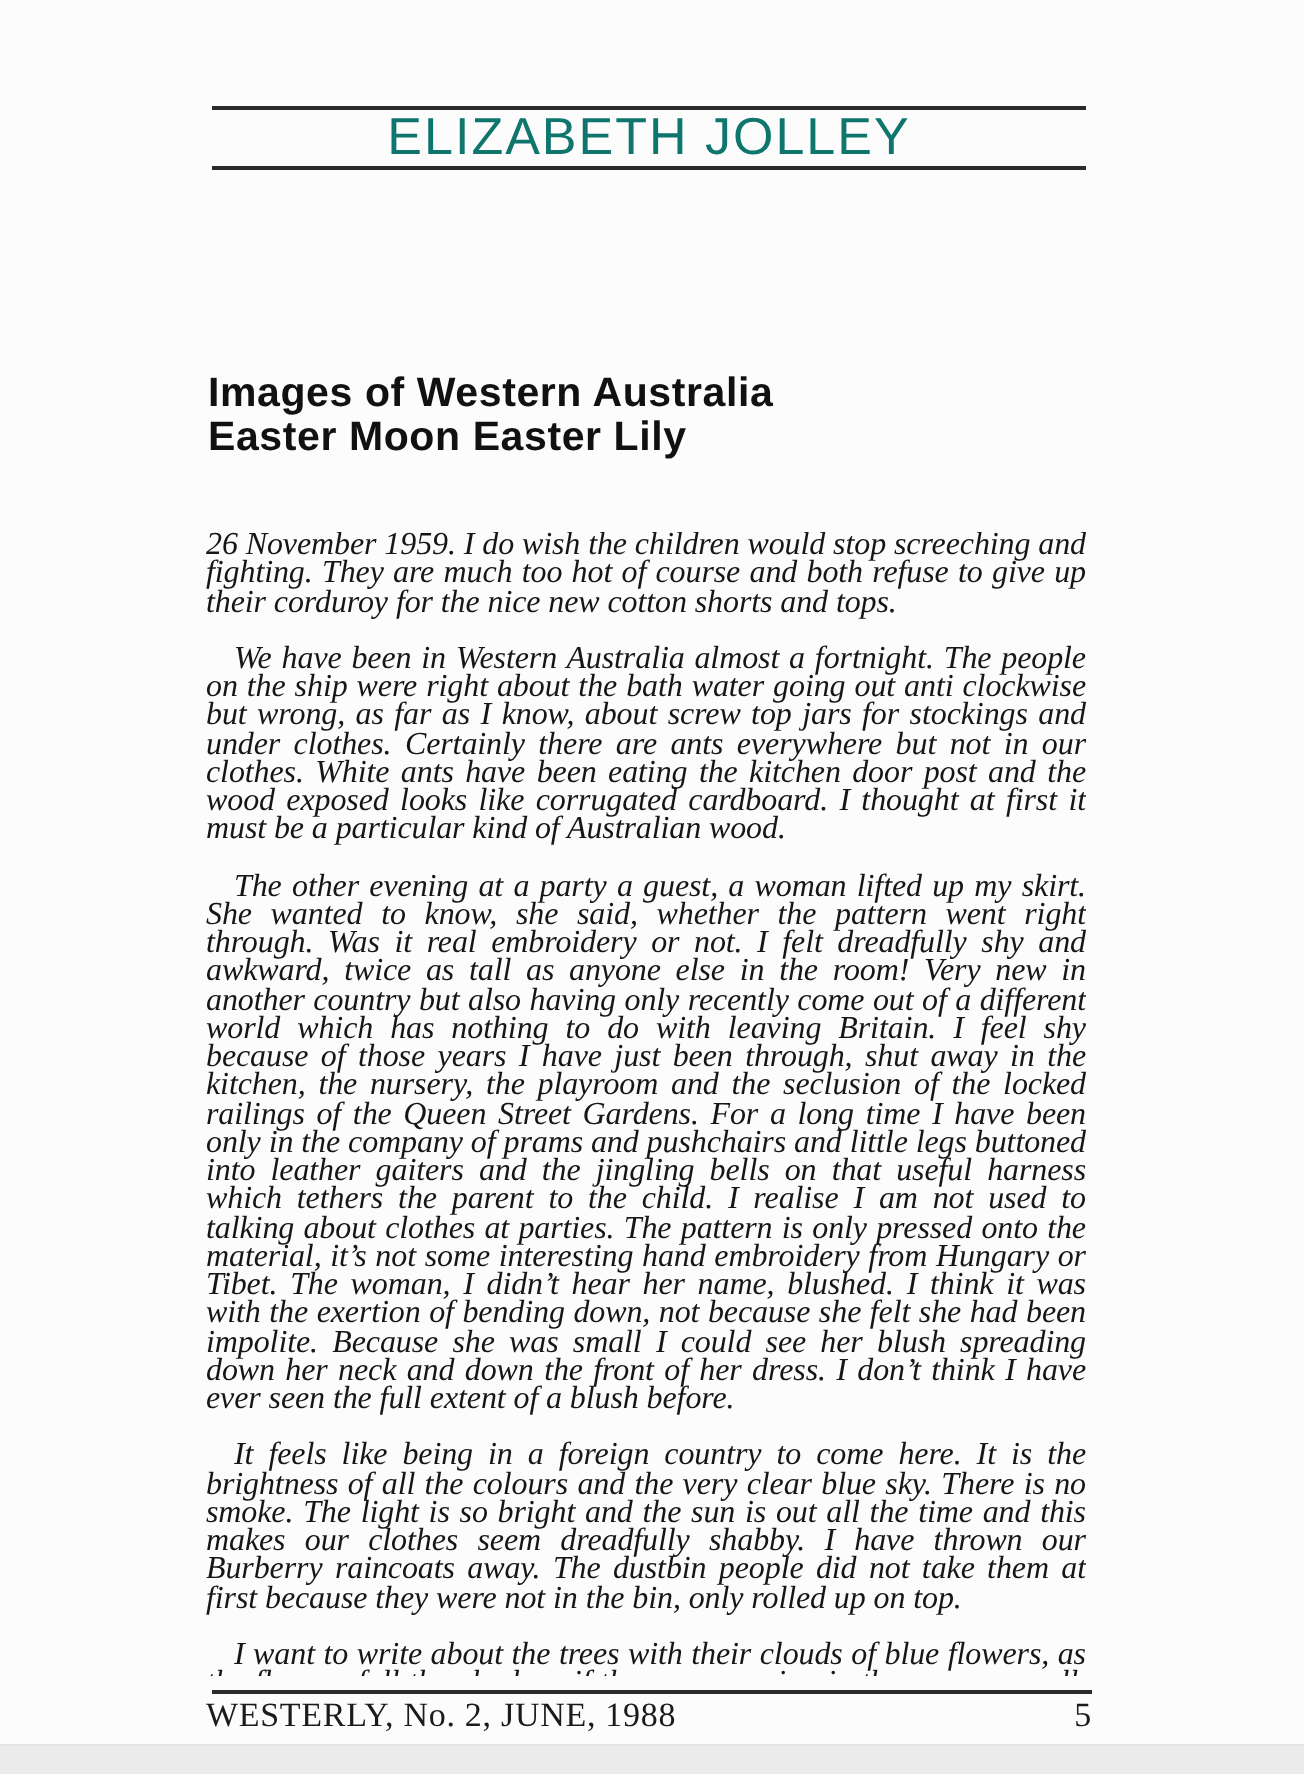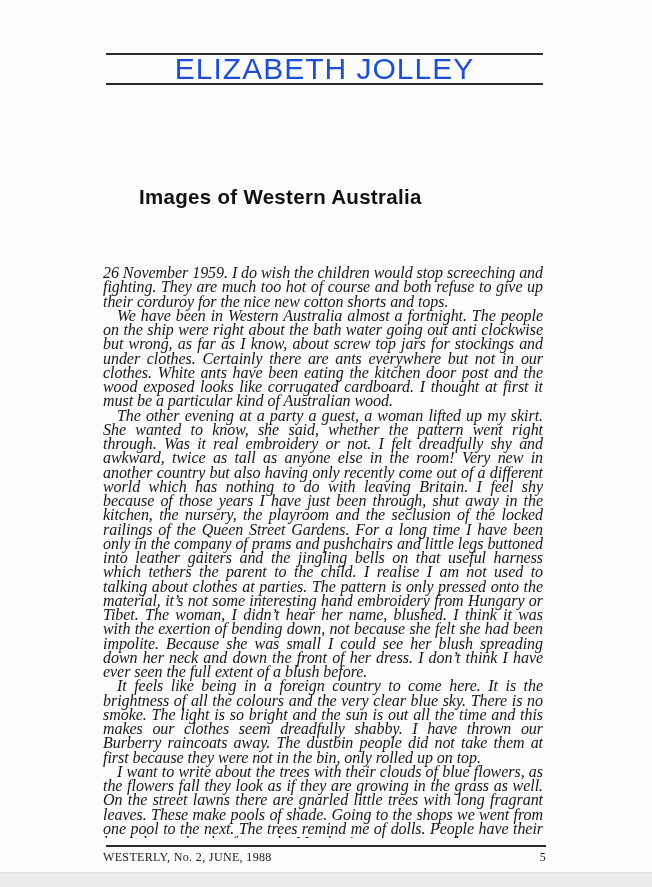--- a/index.html
+++ b/index.html
@@ -27,42 +27,42 @@
   }
   .rule-head-top    { top: 53px; }
   .rule-head-bottom { top: 83px; }
   .running-head {
     position: absolute;
     top: 55px;
     left: 106px;
     width: 437px;
     text-align: center;
     font-family: "Liberation Sans", sans-serif;
-    font-size: 30px;
+    font-size: 26px;
     font-weight: 400;
     letter-spacing: 1px;
-    color: #1d4ed8;
+    color: #0f766e;
     line-height: 27px;
     white-space: nowrap;
   }
 
   
   .article-title {
     position: absolute;
     top: 186px;
     left: 104px;
     margin: 0;
     font-family: "Liberation Sans", sans-serif;
     font-size: 20.5px;
     font-weight: 700;
     letter-spacing: 0.3px;
     line-height: 21.5px;
     color: #111;
   }
-  .article-title span { display: block; margin-left: 35px; }
+  .article-title span { display: block; }
 
   
   .article-body {
     position: absolute;
     top: 266px;
     left: 103px;
     width: 440px;
     max-height: 572px;
     overflow: hidden;
     font-family: "Liberation Serif", serif;
@@ -70,33 +70,33 @@
     font-size: 16px;
     line-height: 14.25px;
     letter-spacing: -0.05px;
     text-align: justify;
     color: #161616;
   }
   .article-body p {
     margin: 0;
     padding: 0;
   }
-  .article-body p.indent { text-indent: 14px; }
+  .article-body p.indent { text-indent: 14px; margin-top: 14px; }
 
   
   .rule-footer { top: 845px; left: 106px; width: 440px; }
   .footer-line {
     position: absolute;
     top: 851px;
     left: 103px;
     width: 443px;
     display: flex;
     justify-content: space-between;
     font-family: "Liberation Serif", serif;
-    font-size: 12px;
+    font-size: 17px;
     letter-spacing: 0.35px;
     color: #1b1b1b;
     line-height: 13px;
   }
 
   
   .scan-edge {
     position: absolute;
     left: 0;
     bottom: 0;
@@ -112,20 +112,21 @@
 <div class="page">
 
   <div class="rule rule-head-top"></div>
   <div class="running-head">
     <span>ELIZABETH JOLLEY</span>
   </div>
   <div class="rule rule-head-bottom"></div>
 
   <h1 class="article-title">
     <span>Images of Western Australia</span>
+    <span>Easter Moon Easter Lily</span>
   </h1>
 
   <div class="article-body">
     <p>26 November 1959. I do wish the children would stop screeching and fighting. They are much too hot of course and both refuse to give up their corduroy for the nice new cotton shorts and tops.</p>
     <p class="indent">We have been in Western Australia almost a fortnight. The people on the ship were right about the bath water going out anti clockwise but wrong, as far as I know, about screw top jars for stockings and under clothes. Certainly there are ants everywhere but not in our clothes. White ants have been eating the kitchen door post and the wood exposed looks like corrugated cardboard. I thought at first it must be a particular kind of Australian wood.</p>
     <p class="indent">The other evening at a party a guest, a woman lifted up my skirt. She wanted to know, she said, whether the pattern went right through. Was it real embroidery or not. I felt dreadfully shy and awkward, twice as tall as anyone else in the room! Very new in another country but also having only recently come out of a different world which has nothing to do with leaving Britain. I feel shy because of those years I have just been through, shut away in the kitchen, the nursery, the playroom and the seclusion of the locked railings of the Queen Street Gardens. For a long time I have been only in the company of prams and pushchairs and little legs buttoned into leather gaiters and the jingling bells on that useful harness which tethers the parent to the child. I realise I am not used to talking about clothes at parties. The pattern is only pressed onto the material, it’s not some interesting hand embroidery from Hungary or Tibet. The woman, I didn’t hear her name, blushed. I think it was with the exertion of bending down, not because she felt she had been impolite. Because she was small I could see her blush spreading down her neck and down the front of her dress. I don’t think I have ever seen the full extent of a blush before.</p>
     <p class="indent">It feels like being in a foreign country to come here. It is the brightness of all the colours and the very clear blue sky. There is no smoke. The light is so bright and the sun is out all the time and this makes our clothes seem dreadfully shabby. I have thrown our Burberry raincoats away. The dustbin people did not take them at first because they were not in the bin, only rolled up on top.</p>
     <p class="indent">I want to write about the trees with their clouds of blue flowers, as the flowers fall they look as if they are growing in the grass as well. On the street lawns there are gnarled little trees with long fragrant leaves. These make pools of shade. Going to the shops we went from one pool to the next. The trees remind me of dolls. People have their letter boxes by the footpath. Mostly tins on posts and you can see people wandering across their gardens to fetch their letters. Barefoot is nice. Especially where there is a water sprinkler. I did not know the feet could be so receptive. Leaves and grass.</p>
   </div>
 

